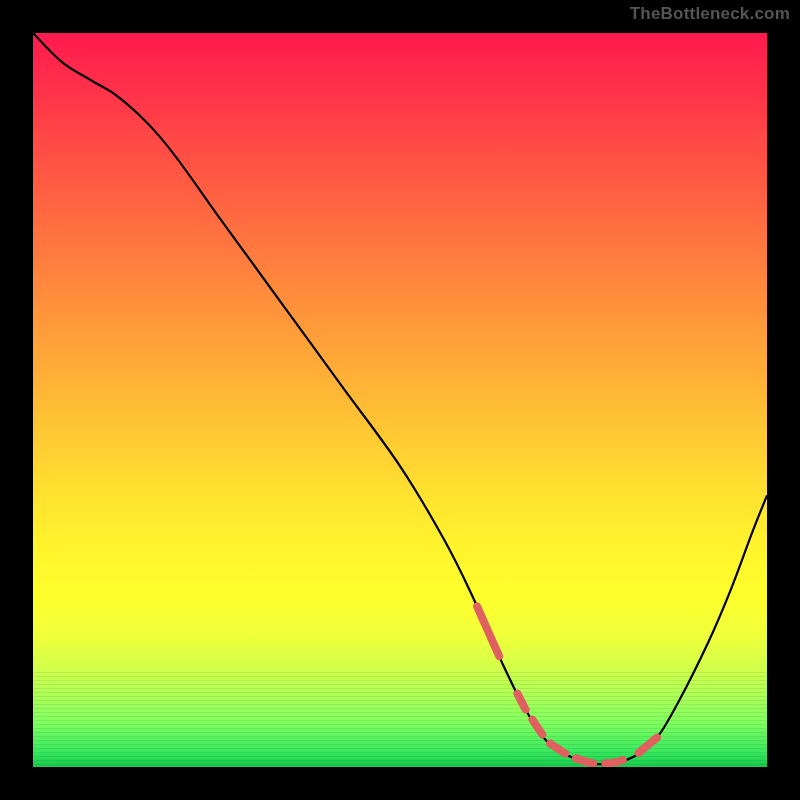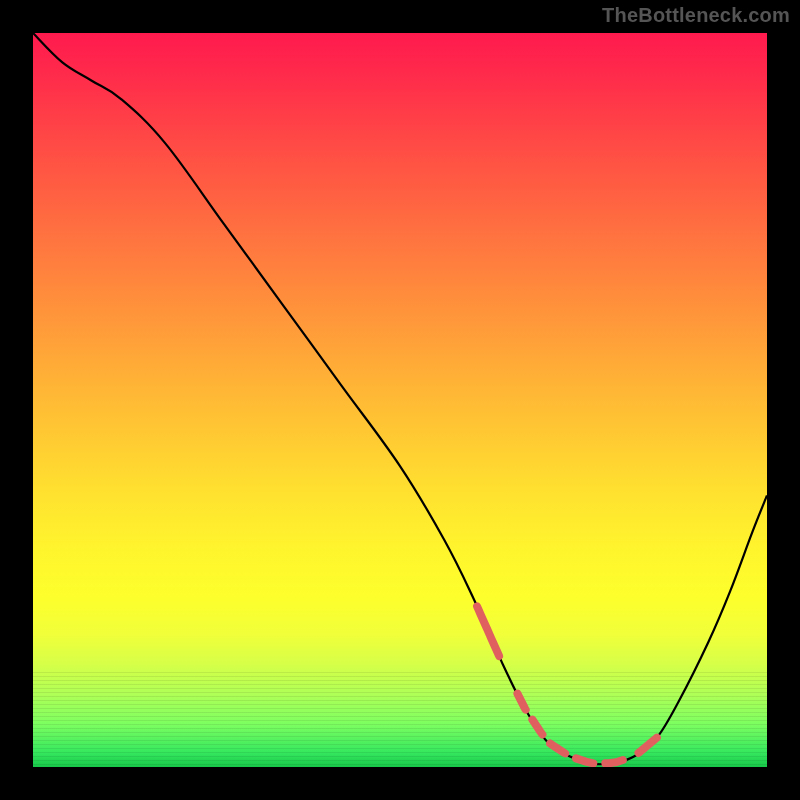--- a/index.html
+++ b/index.html
@@ -8,21 +8,21 @@
     position: relative;
     width: 800px;
     height: 800px;
     background: #000;
   }
   .watermark {
     position: absolute;
     top: 4px;
     right: 10px;
     font-family: Arial, Helvetica, sans-serif;
-    font-size: 20px;
+    font-size: 17px;
     font-weight: bold;
     color: #555;
     z-index: 10;
     letter-spacing: 0.2px;
   }
   .plot-area {
     position: absolute;
     left: 33px;
     right: 33px;
     top: 33px;

